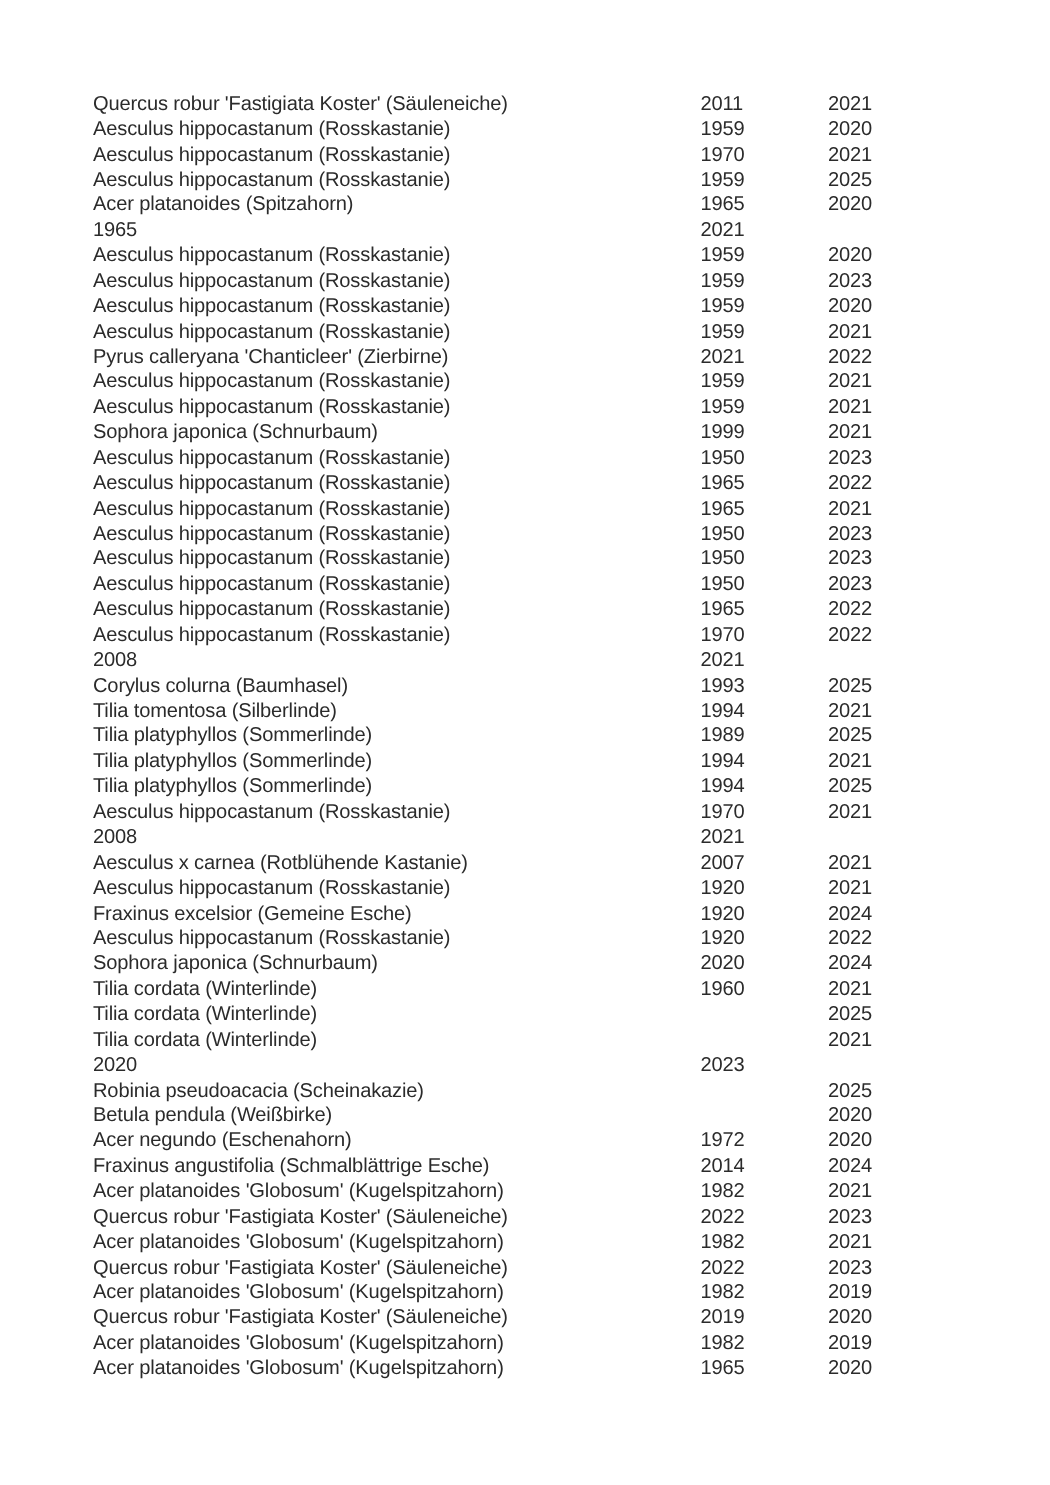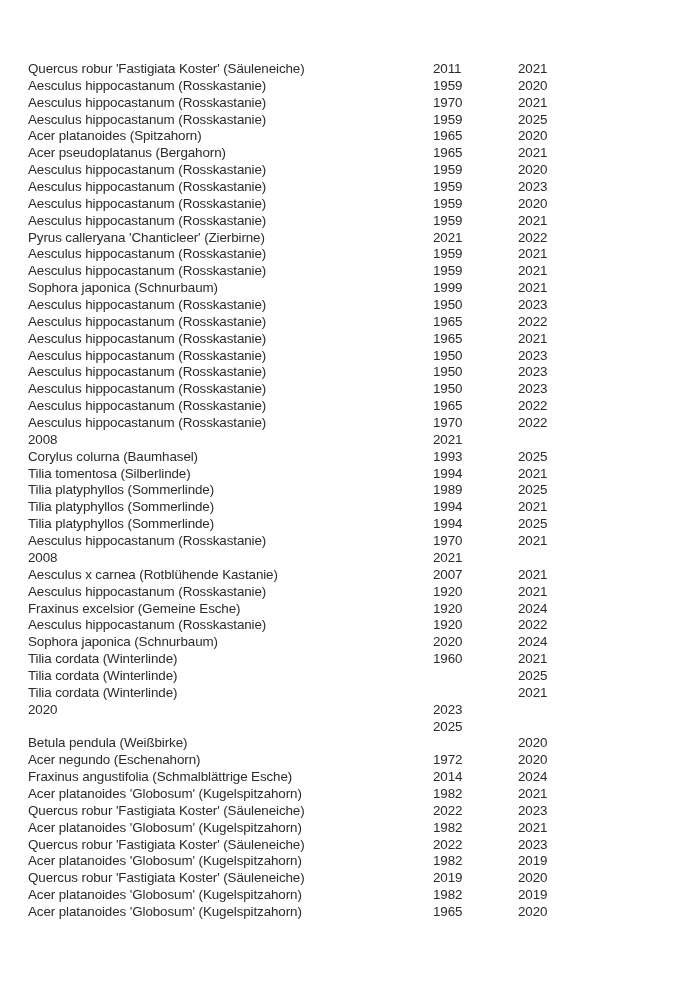--- a/index.html
+++ b/index.html
@@ -16,21 +16,21 @@
   }
   .tree-table {
     position: absolute;
     top: 61px;
     left: 0;
     width: 700px;
   }
   .tree-row {
     display: grid;
     grid-template-columns: 405px 85px 120px;
-    padding-left: 28px;
+    padding-left: 62px;
     height: 16.86px;
     align-items: center;
     font-size: 13.4px;
     letter-spacing: -0.1px;
     color: #2b2b2b;
     line-height: 16.86px;
   }
   .cell {
     white-space: nowrap;
   }
@@ -63,21 +63,20 @@
     <div class="cell">2025</div>
   </div>
 
   <div class="tree-row">
     <div class="cell">Acer platanoides (Spitzahorn)</div>
     <div class="cell">1965</div>
     <div class="cell">2020</div>
   </div>
 
   <div class="tree-row">
-    <div class="cell">Acer pseudoplatanus (Bergahorn)</div>
     <div class="cell">1965</div>
     <div class="cell">2021</div>
   </div>
 
   <div class="tree-row">
     <div class="cell">Aesculus hippocastanum (Rosskastanie)</div>
     <div class="cell">1959</div>
     <div class="cell">2020</div>
   </div>
 
@@ -264,20 +263,21 @@
     <div class="cell"></div>
     <div class="cell">2021</div>
   </div>
 
   <div class="tree-row">
     <div class="cell">2020</div>
     <div class="cell">2023</div>
   </div>
 
   <div class="tree-row">
+    <div class="cell">Robinia pseudoacacia (Scheinakazie)</div>
     <div class="cell"></div>
     <div class="cell">2025</div>
   </div>
 
   <div class="tree-row">
     <div class="cell">Betula pendula (Weißbirke)</div>
     <div class="cell"></div>
     <div class="cell">2020</div>
   </div>
 

